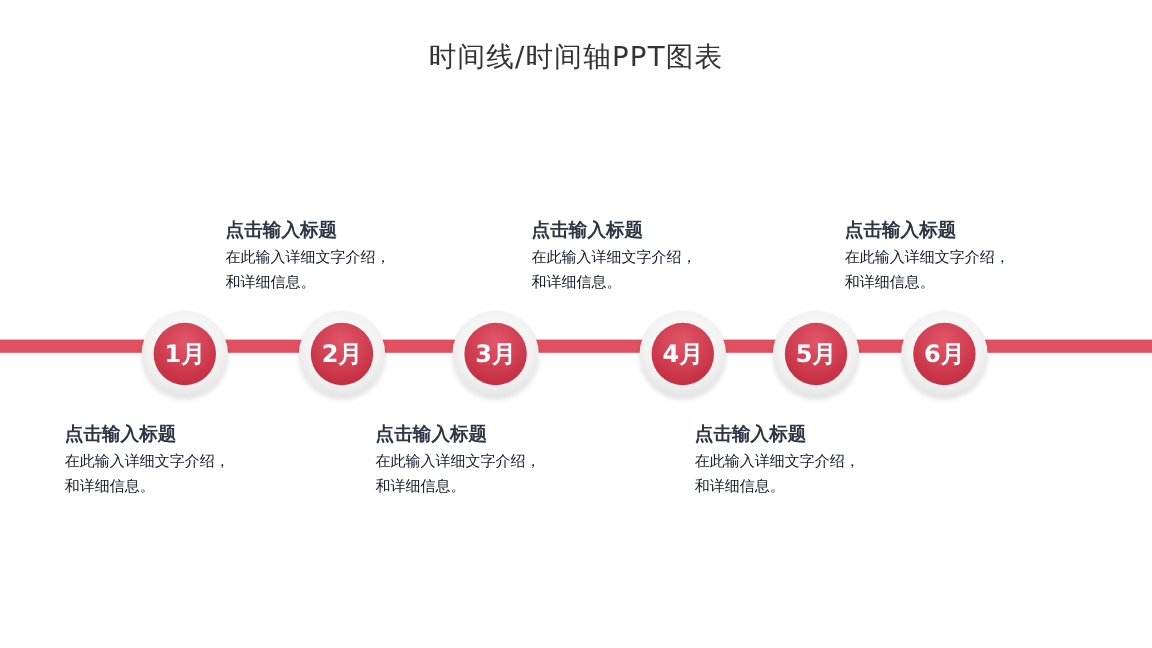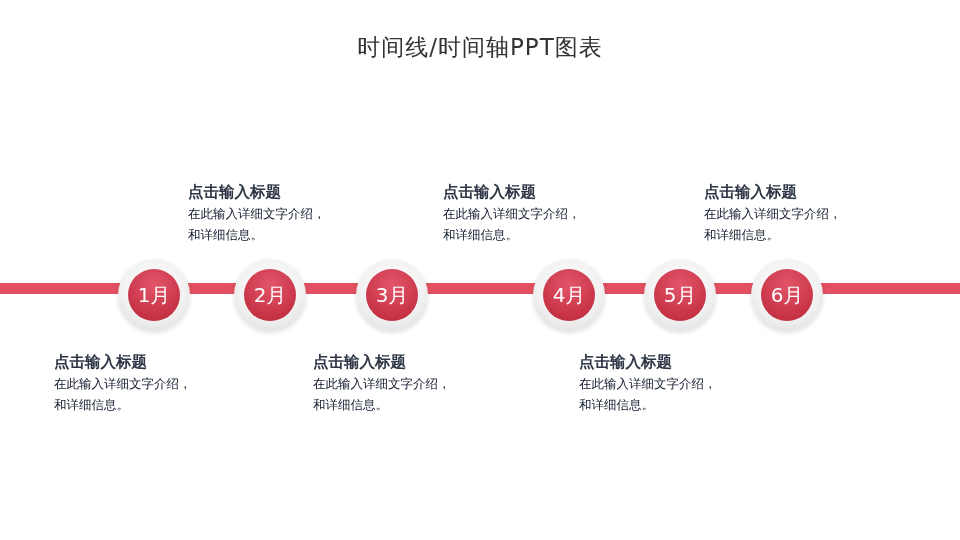--- a/index.html
+++ b/index.html
@@ -8,39 +8,39 @@
   .title { position:absolute; top:32px; left:0; width:960px; text-align:center;
            font-size:23px; color:#333333; letter-spacing:1px; }
   .line { position:absolute; left:0; top:283px; width:960px; height:11px; background:#e05060; }
   .node { position:absolute; width:72px; height:72px; border-radius:50%;
           background: radial-gradient(circle at 50% 40%, #ffffff 0%, #f2f2f2 55%, #d6d6d6 100%);
           box-shadow: 0 2px 4px rgba(0,0,0,0.12);
           top:259px; }
   .node .inner { position:absolute; left:10px; top:10px; width:52px; height:52px; border-radius:50%;
           background: radial-gradient(circle at 50% 30%, #e2566a 0%, #c83346 70%, #b42a3c 100%);
           display:flex; align-items:center; justify-content:center;
-          color:#ffffff; font-weight:normal; font-size:20px; }
+          color:#ffffff; font-weight:bold; font-size:20px; }
   .card { position:absolute; width:200px; text-align:left; }
   .card .h { font-size:15.5px; font-weight:bold; color:#2e3646; line-height:22px; }
   .card .d { font-size:12.5px; color:#0f172a; line-height:21px; }
 </style>
 </head>
 <body>
 
 <div class="title">时间线/时间轴PPT图表</div>
 
 <div class="line"></div>
 
 <div class="node" style="left:118px">
   <div class="inner">1月</div>
 </div>
-<div class="node" style="left:234px">
+<div class="node" style="left:249px">
   <div class="inner">2月</div>
 </div>
-<div class="node" style="left:356px">
+<div class="node" style="left:377px">
   <div class="inner">3月</div>
 </div>
 <div class="node" style="left:533px">
   <div class="inner">4月</div>
 </div>
 <div class="node" style="left:644px">
   <div class="inner">5月</div>
 </div>
 <div class="node" style="left:751px">
   <div class="inner">6月</div>

